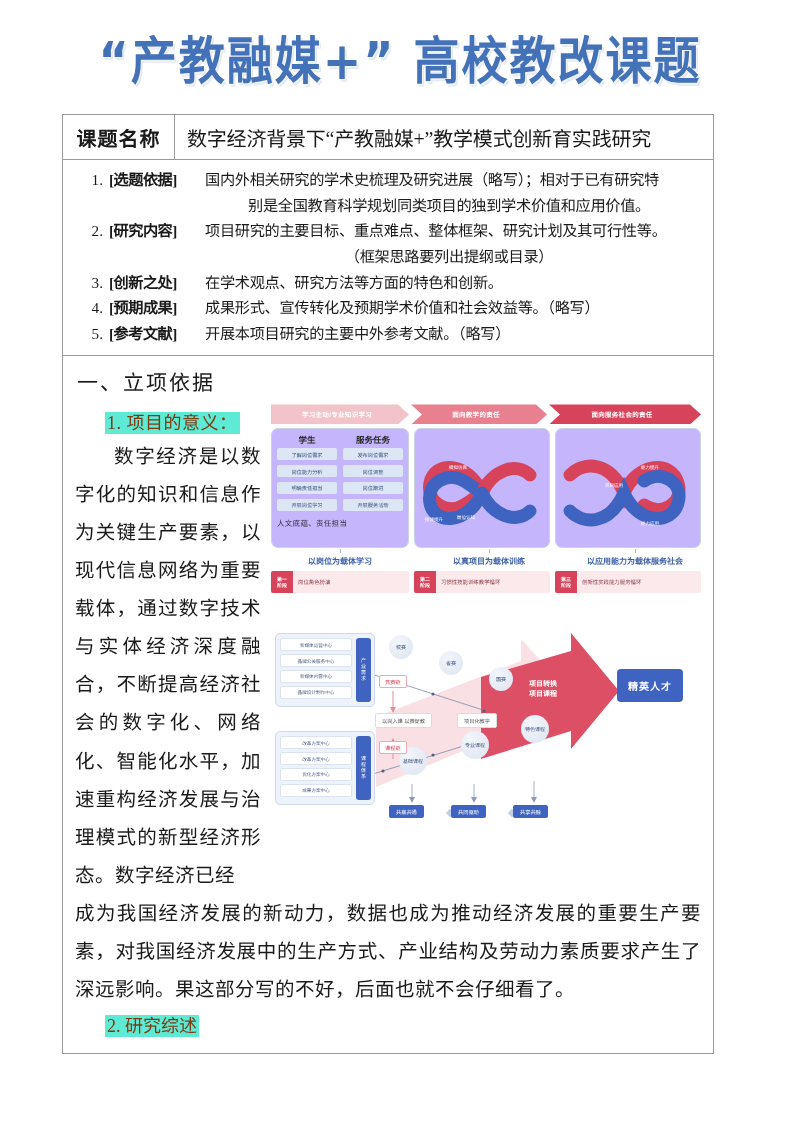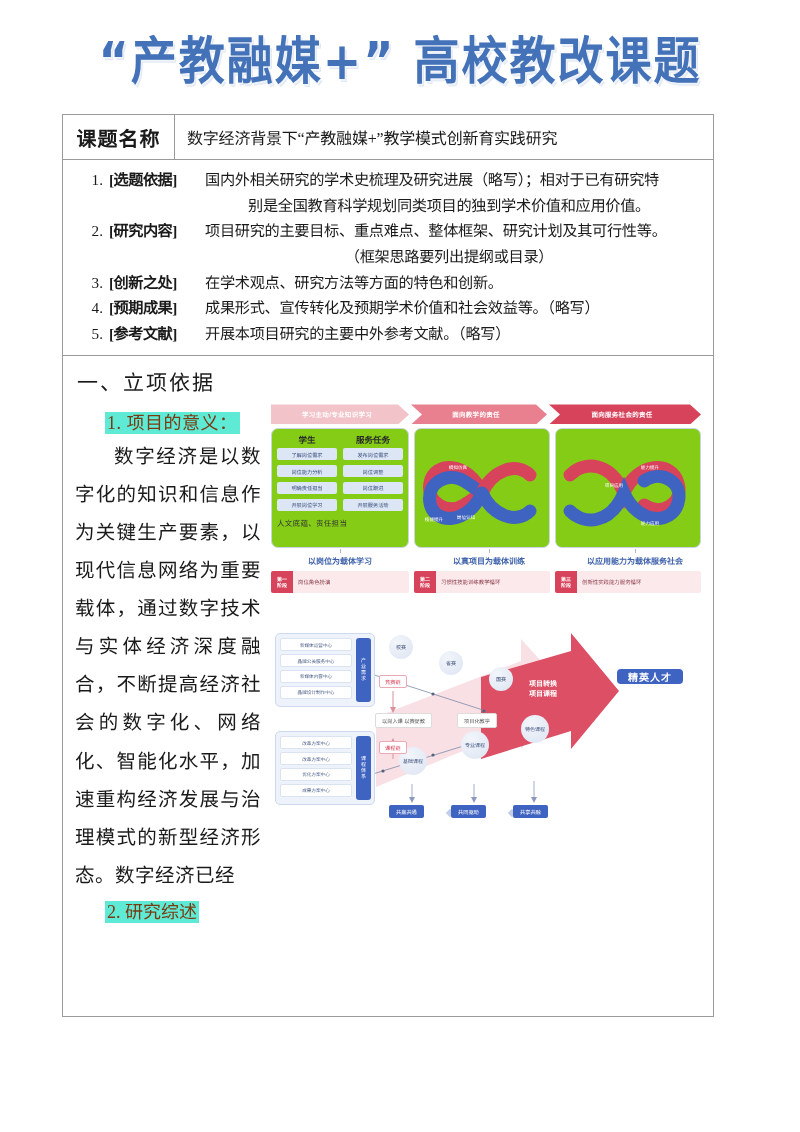--- a/index.html
+++ b/index.html
@@ -52,21 +52,21 @@
     border-right:1px solid #9a9a9a;
     display:flex;align-items:center;justify-content:center;
     font-size:20px;font-weight:bold;
     letter-spacing:1px;
     padding:5px 0;
     box-sizing:border-box;
   }
   .cell-value{
     flex:1;
     display:flex;align-items:center;
-    font-size:16px;
+    font-size:20px;
     padding:5px 8px 5px 12px;
     box-sizing:border-box;
     letter-spacing:-0.2px;
   }
 
   
   .req-block{
     border-bottom:1px solid #9a9a9a;
     padding:8px 14px 8px 10px;
   }
@@ -166,21 +166,21 @@
     box-sizing:border-box;
     padding-right:6px;
   }
   .chev-a{flex:0 0 138px;background:#f2c3c8;clip-path:polygon(0 0,calc(100% - 11px) 0,100% 50%,calc(100% - 11px) 100%,0 100%);}
   .chev-b{flex:0 0 136px;background:#e8808f;clip-path:polygon(0 0,calc(100% - 11px) 0,100% 50%,calc(100% - 11px) 100%,0 100%,11px 50%);}
   .chev-c{flex:1;background:#d8435c;clip-path:polygon(0 0,calc(100% - 11px) 0,100% 50%,calc(100% - 11px) 100%,0 100%,11px 50%);}
 
   .panel-row{display:flex;gap:5px;align-items:stretch;}
   .panel{
     border:1px solid #ccd4e4;border-radius:7px;
-    background:#84cc16;
+    background:#c4b5fd;
     box-sizing:border-box;
     position:relative;
   }
   .panel-left{flex:0 0 138px;padding:4px 5px 3px 5px;}
   .panel-mid{flex:0 0 136px;}
   .panel-right{flex:1;}
 
   .cols2{display:flex;gap:6px;}
   .col{flex:1;}
   .col-h{
@@ -310,21 +310,21 @@
     font-family:"Liberation Sans",sans-serif;white-space:nowrap;
   }
   .diamond{
     position:absolute;width:6px;height:6px;background:#c3cde6;
     transform:rotate(45deg);
   }
   .elite{
     position:absolute;background:#3f63c0;color:#fff;
     border-radius:4px;font-size:10px;font-weight:bold;
     font-family:"Liberation Sans",sans-serif;
-    padding:0 11px;letter-spacing:1px;
+    padding:9px 11px;letter-spacing:1px;
   }
   .arrow-label{
     position:absolute;color:#fff;font-size:7px;font-weight:bold;
     font-family:"Liberation Sans",sans-serif;line-height:1.35;
     text-align:center;
   }
 </style>
 </head>
 <body>
 
@@ -547,20 +547,21 @@
 
       
       <div class="sub-heading">
         <span class="hl">1. 项目的意义：</span>
       </div>
 
       
       <p class="para para-indent">数字经济是以数字化的知识和信息作为关键生产要素，以现代信息网络为重要载体，通过数字技术与实体经济深度融合，不断提高经济社会的数字化、网络化、智能化水平，加速重构经济发展与治理模式的新型经济形态。数字经济已经</p>
 
       
+      <p class="tail-para">成为我国经济发展的新动力，数据也成为推动经济发展的重要生产要素，对我国经济发展中的生产方式、产业结构及劳动力素质要求产生了深远影响。果这部分写的不好，后面也就不会仔细看了。</p>
 
       
       <div class="last-heading">
         <span class="hl">2. 研究综述</span>
       </div>
 
     </div>
   </div>
 </div>
 

